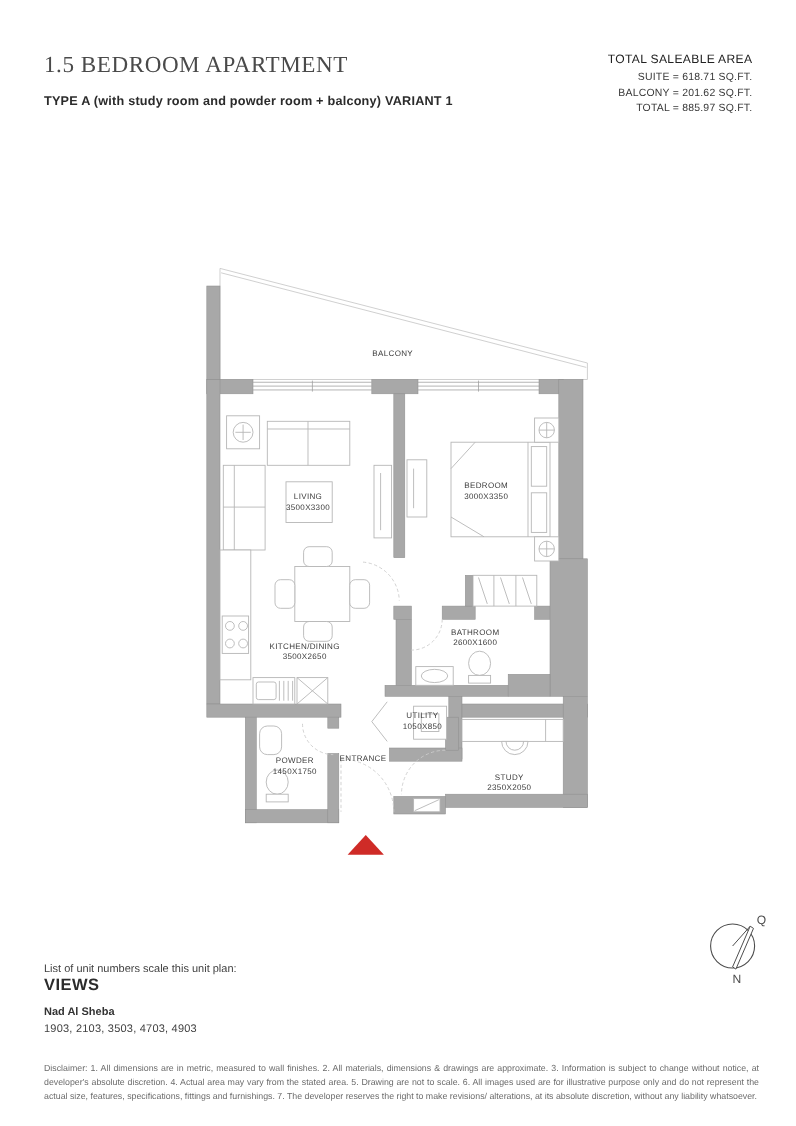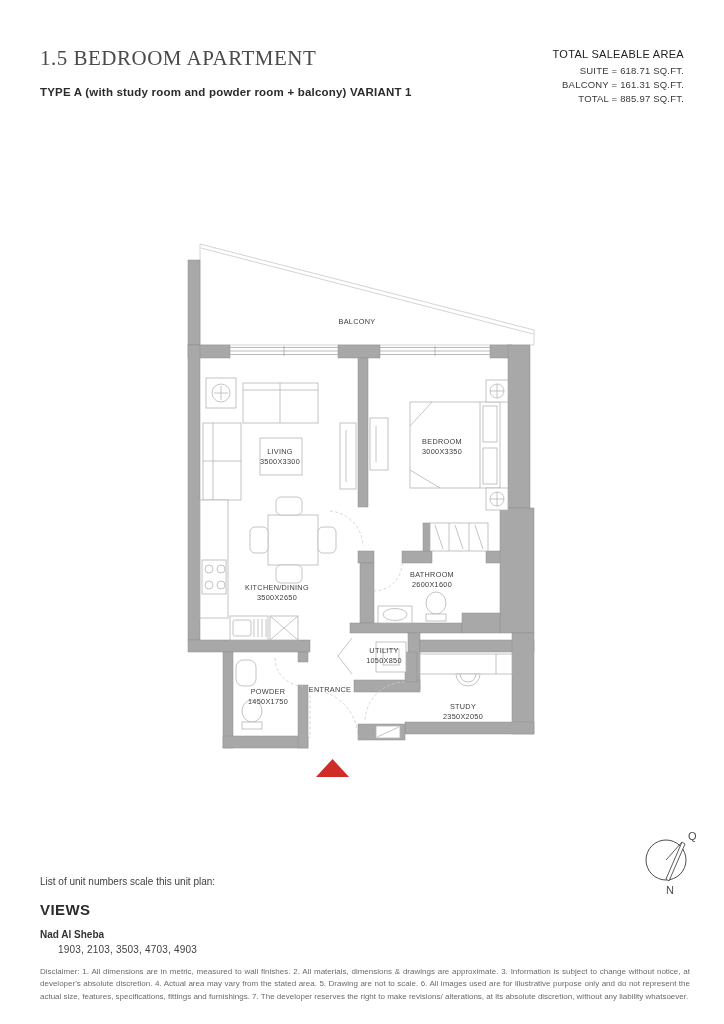--- a/index.html
+++ b/index.html
@@ -11,23 +11,23 @@
   .subtitle{position:absolute;left:40px;top:86px;font-size:11.5px;font-weight:bold;
             color:#2b2b2b;letter-spacing:0.2px;}
   .area-block{position:absolute;right:40px;top:48px;text-align:right;}
   .area-heading{font-size:11px;font-weight:normal;color:#222;letter-spacing:0.3px;margin-bottom:4px;}
   .area-line{font-size:9.5px;font-weight:normal;color:#383838;line-height:14px;letter-spacing:0.2px;}
   
   .plan-wrap{position:absolute;left:180px;top:230px;width:360px;height:560px;text-align:center;}
   
   .unit-list{position:absolute;left:40px;top:876px;}
   .unit-caption{font-size:10px;color:#414141;}
-  .views-title{font-size:15px;font-weight:bold;color:#2c2c2c;letter-spacing:0.4px;margin-top:14px;}
+  .views-title{font-size:15px;font-weight:bold;color:#2c2c2c;letter-spacing:0.4px;}
   .location{font-size:10px;font-weight:bold;color:#333;margin-top:11px;}
-  .unit-numbers{font-size:10px;color:#3f3f3f;margin-top:4px;letter-spacing:0.2px;text-align:center;}
+  .unit-numbers{font-size:10px;color:#3f3f3f;margin-top:4px;letter-spacing:0.2px;}
   .compass{position:absolute;left:638px;top:826px;}
   .disclaimer{position:absolute;left:40px;right:34px;top:966px;font-size:8px;
               line-height:1.55;color:#6b6b6b;text-align:justify;}
   
   svg text{font-family:"Liberation Sans",sans-serif;}
   .room-label{font-size:7.3px;fill:#3b3b3b;letter-spacing:0.3px;}
   .wall{fill:#a8a8a8;stroke:#8f8f8f;stroke-width:0.5;}
   .furn{fill:#ffffff;stroke:#b5b5b5;stroke-width:0.8;}
   .furnline{fill:none;stroke:#b5b5b5;stroke-width:0.8;}
   .thin{fill:none;stroke:#c9c9c9;stroke-width:0.8;}
@@ -38,21 +38,21 @@
 <body>
 
 <div id="page">
 
   <div class="title">1.5 BEDROOM APARTMENT</div>
   <div class="subtitle">TYPE A (with study room and powder room + balcony) VARIANT 1</div>
 
   <div class="area-block">
     <div class="area-heading">TOTAL SALEABLE AREA</div>
     <div class="area-line">SUITE = 618.71 SQ.FT.</div>
-    <div class="area-line">BALCONY = 161.31 SQ.FT.</div>
+    <div class="area-line">BALCONY = 201.62 SQ.FT.</div>
     <div class="area-line">TOTAL = 885.97 SQ.FT.</div>
   </div>
 
   <div class="plan-wrap">
   <svg width="360" height="560" viewBox="0 0 360 560">
 
     <g>
       <polygon class="thin" points="20,14 354,100 354,115 20,115"></polygon>
       <line class="thin" x1="21" y1="18" x2="353" y2="104"></line>
     </g>

